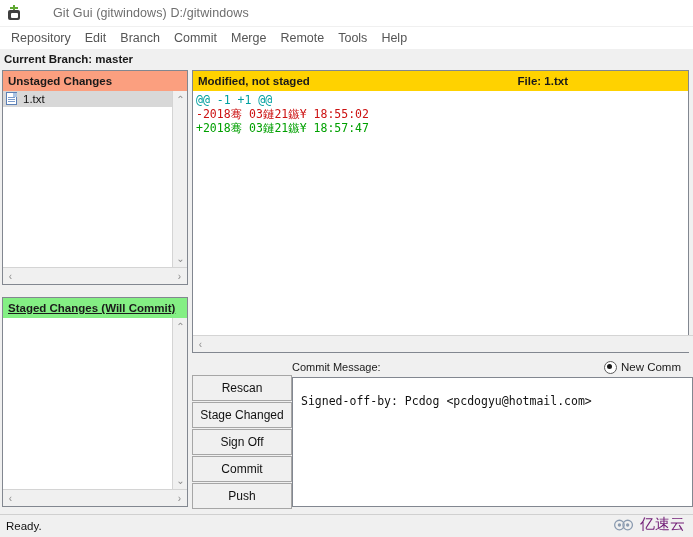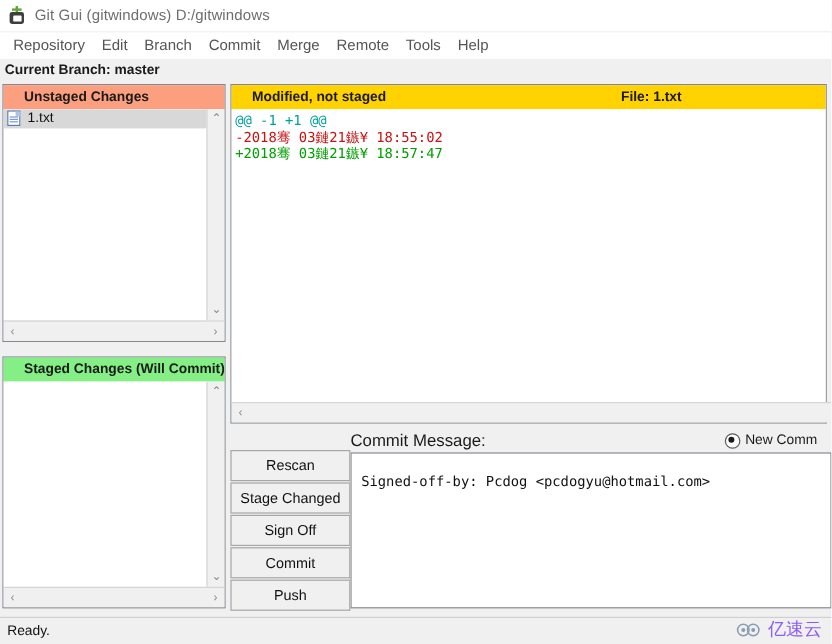--- a/index.html
+++ b/index.html
@@ -60,20 +60,21 @@
   .app-icon .plus-h {
     position: absolute;
     left: 4px; top: 2px;
     width: 8px; height: 2px;
     background: #5fa832;
   }
   .title-text {
     font-size: 12.5px;
     color: #6e6e6e;
     letter-spacing: 0.1px;
+    margin-left: 24px;
   }
 
   
   .menubar {
     position: absolute;
     left: 0; top: 27px;
     width: 693px; height: 22px;
     background: #ffffff;
     display: flex;
     align-items: center;
@@ -113,21 +114,21 @@
     background: #ffffff;
   }
   .panel-head {
     height: 20px;
     box-sizing: border-box;
     display: flex;
     align-items: center;
     font-size: 11.5px;
     font-weight: bold;
     color: #1a1a1a;
-    padding: 0 17px;
+    padding: 0 5px;
     overflow: hidden;
     white-space: nowrap;
   }
 
   
   #unstaged {
     left: 2px; top: 70px;
     width: 186px; height: 215px;
   }
   #unstaged .panel-head { background: #fb9f7f; }
@@ -175,21 +176,21 @@
   .file-name {
     font-size: 11.5px;
     color: #111111;
   }
 
   
   #staged {
     left: 2px; top: 297px;
     width: 186px; height: 210px;
   }
-  #staged .panel-head { background: #84ef84; }
+  #staged .panel-head { background: #84ef84; text-decoration: underline; }
   #staged .list {
     position: absolute;
     left: 0; top: 20px;
     width: 170px; height: 171px;
     background: #ffffff;
   }
 
   
   .vscroll {
     position: absolute;
@@ -255,21 +256,21 @@
   .commit-label-row {
     position: absolute;
     left: 292px; top: 358px;
     width: 401px; height: 18px;
     display: flex;
     align-items: center;
     justify-content: space-between;
     background: #f0f0f0;
   }
   .commit-label-row .cl {
-    font-size: 14px;
+    font-size: 11px;
     color: #1a1a1a;
     text-align: right;
   }
   .radio-wrap {
     display: flex;
     align-items: center;
     gap: 4px;
     font-size: 11.5px;
     color: #1a1a1a;
     padding-right: 12px;
@@ -350,21 +351,21 @@
   .watermark {
     position: absolute;
     right: 8px; bottom: 3px;
     display: flex;
     align-items: center;
     gap: 5px;
     color: #8b9bb0;
   }
   .wm-text {
     font-size: 15px;
-    color: #8b5cf6;
+    color: #701a75;
     font-family: "DejaVu Sans", sans-serif;
   }
   .wm-logo { width: 22px; height: 16px; }
 </style>
 </head>
 <body>
 
 <div id="app">
 
   <div class="titlebar">

